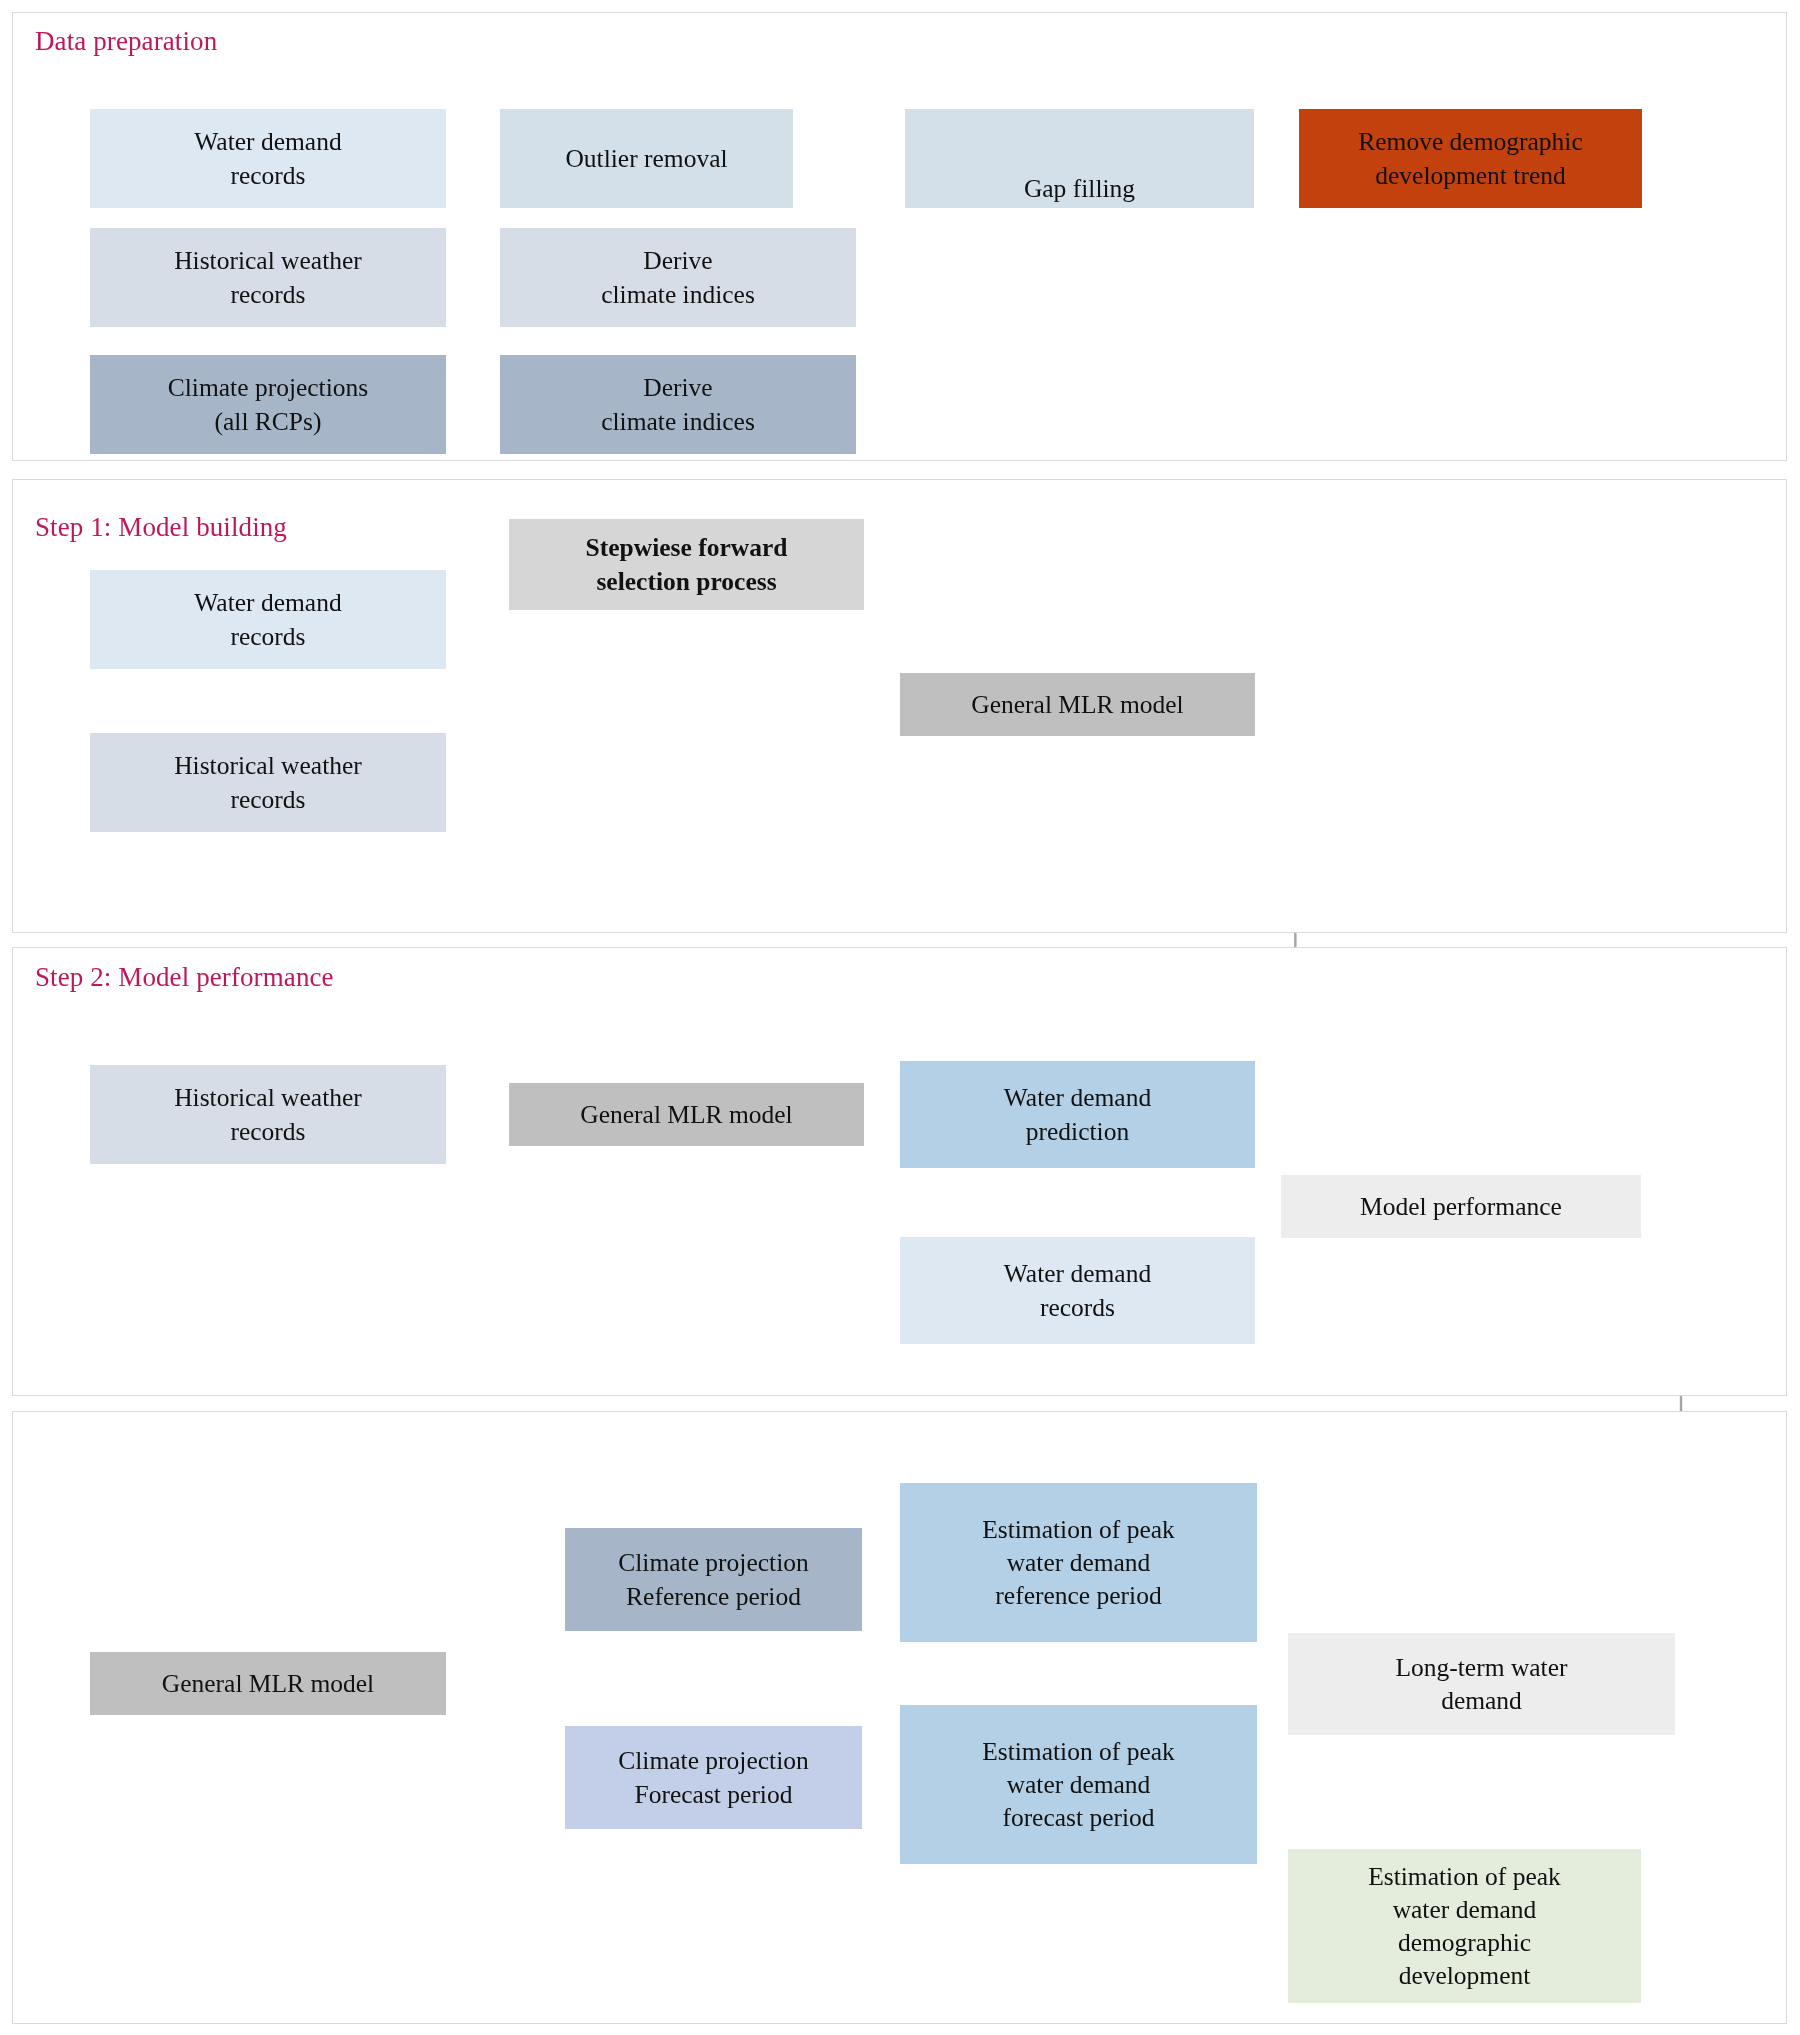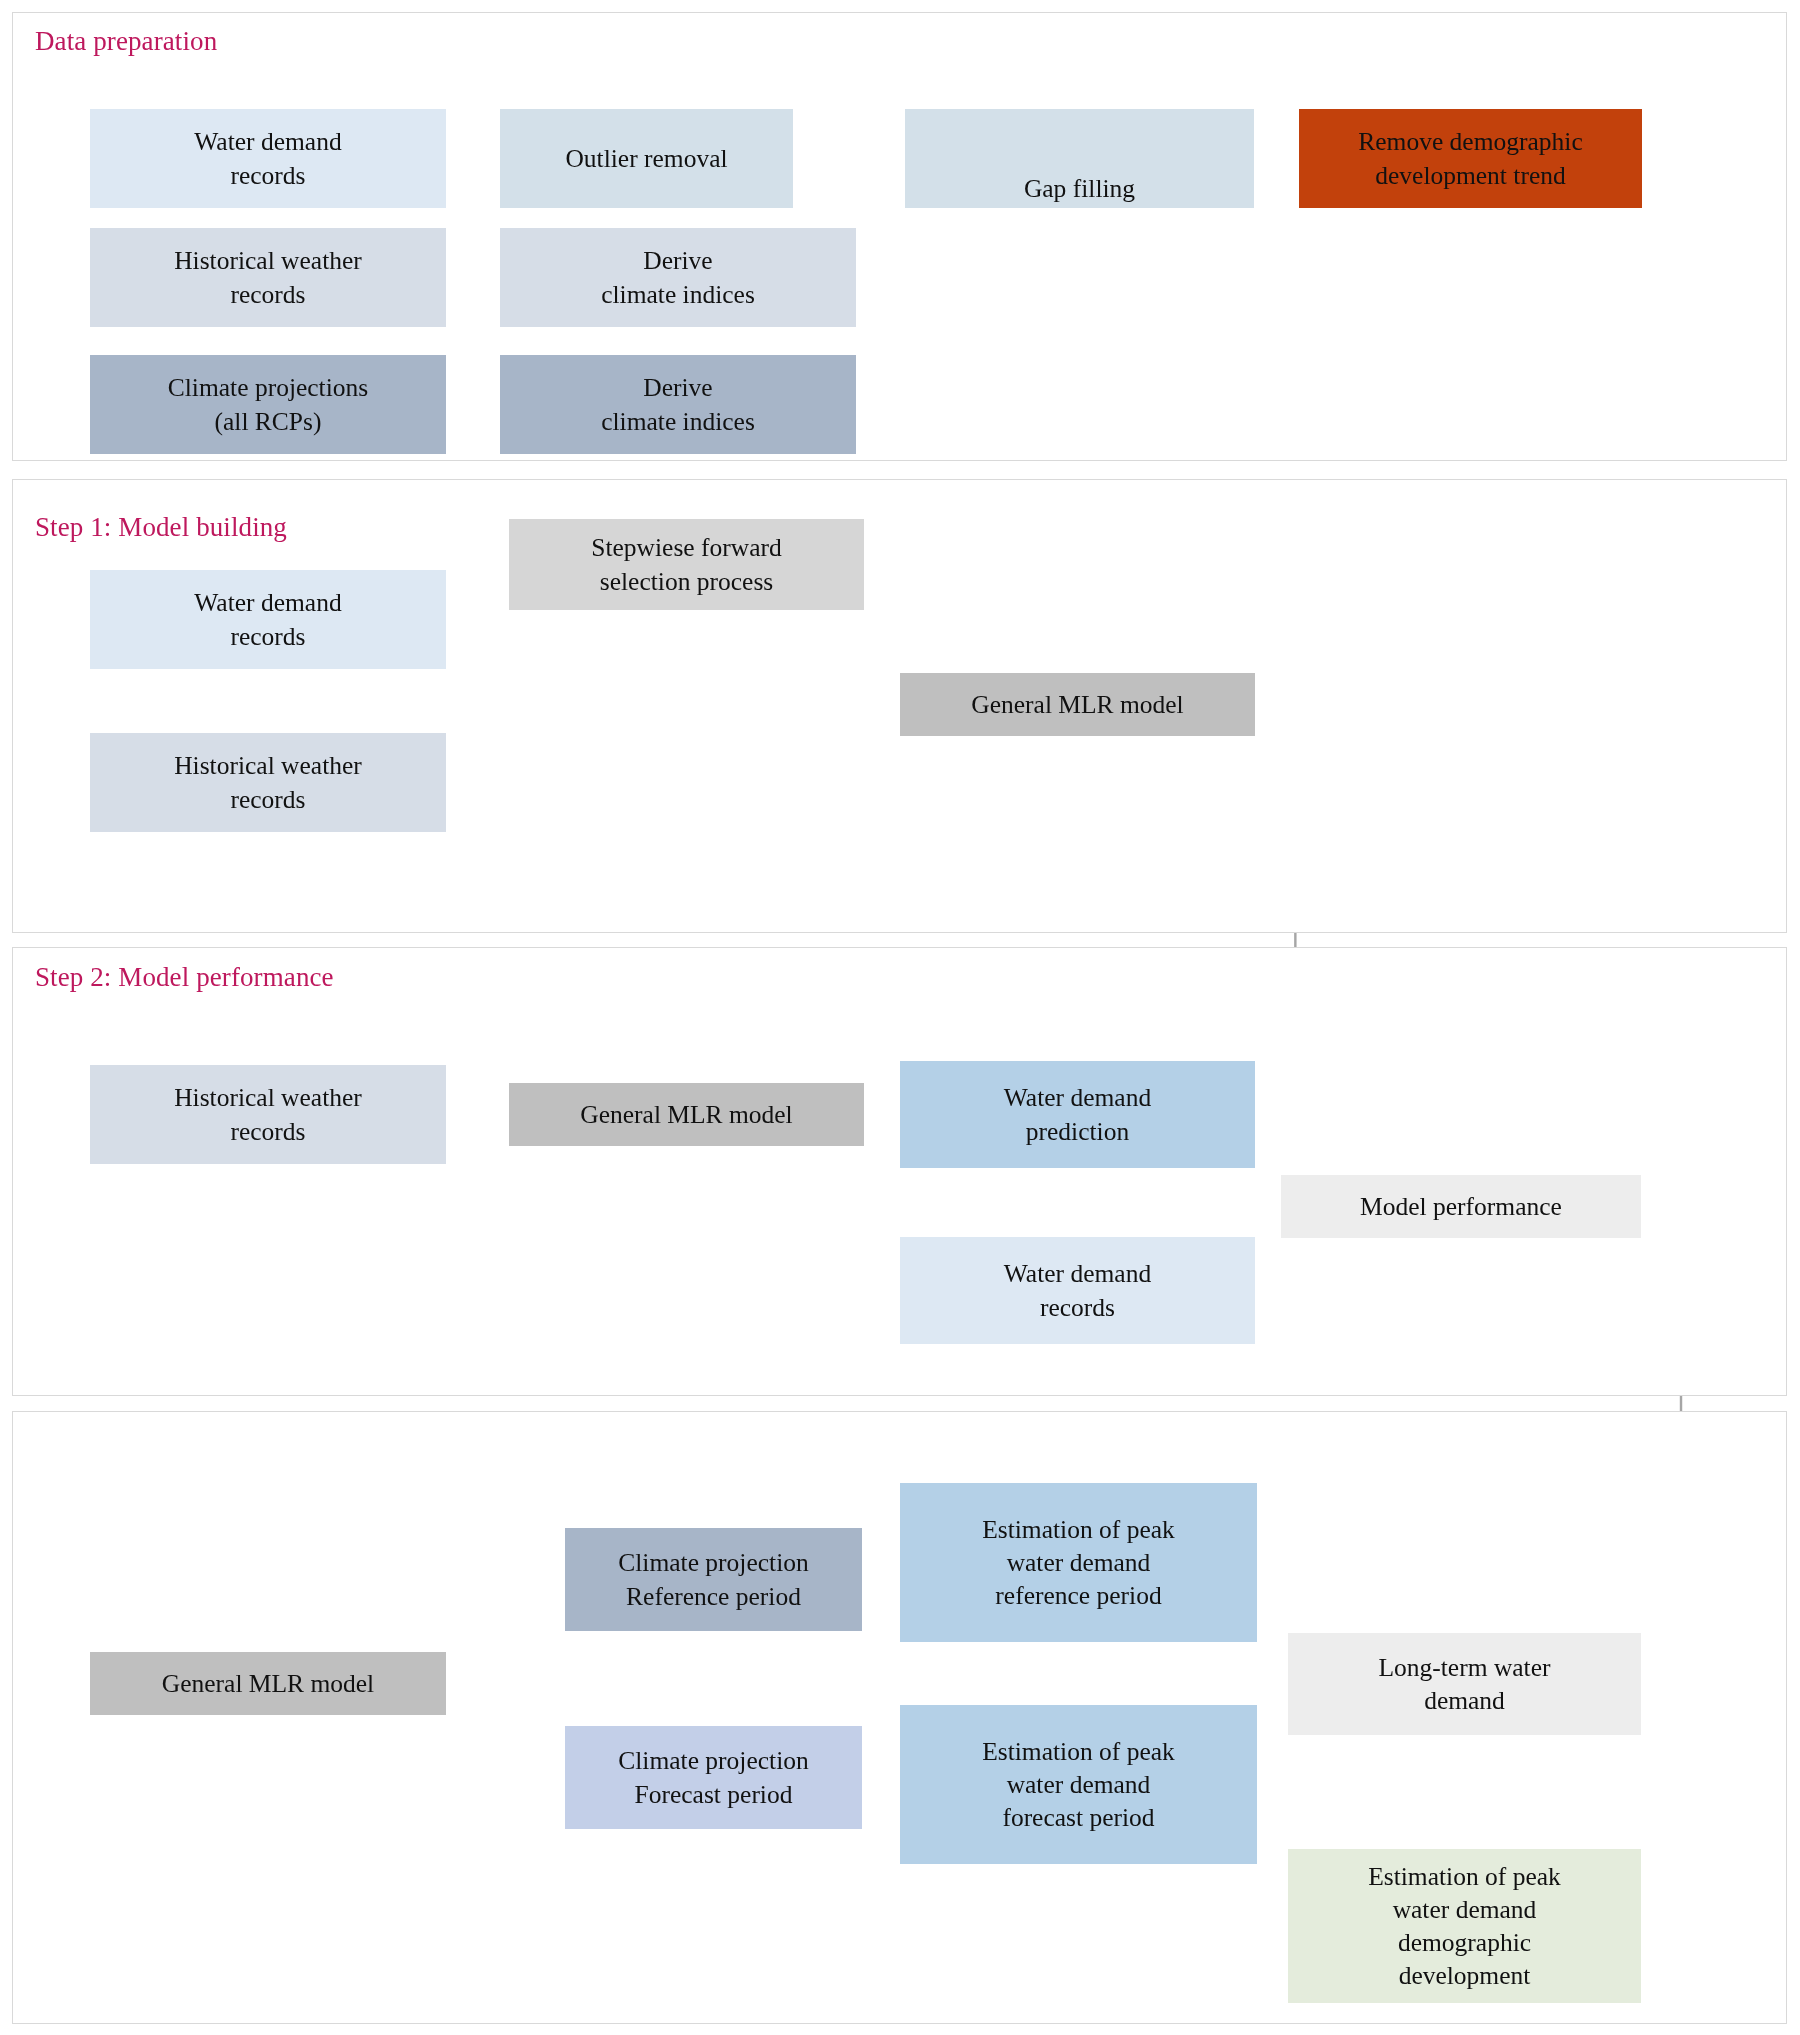--- a/index.html
+++ b/index.html
@@ -217,21 +217,21 @@
     <span>
         <span>Derive</span>
         <span>climate indices</span>
       </span>
   </div>
 
   <div class="panel" style="left:12px; top:479px; width:1775px; height:454px;">
   </div>
   <div class="panel-title" style="left:35px; top:473px;margin-top:40px;">Step 1: Model building</div>
 
-  <div class="box" style="left:509px; top:519px; width:355px; height:91px; background:#d6d6d6;">
+  <div class="box" style="left:509px; top:519px; width:355px; height:91px; background:#d6d6d6;font-weight:bold;">
     <span>
         <span>Stepwiese forward</span>
         <span>selection process</span>
       </span>
   </div>
 
   <div class="box" style="left:90px; top:570px; width:356px; height:99px; background:#dde8f3;">
     <span>
         <span>Water demand</span>
         <span>records</span>
@@ -306,21 +306,21 @@
   </div>
 
   <div class="box" style="left:900px; top:1483px; width:357px; height:159px; background:#b4d0e7;">
     <span>
         <span>Estimation of peak</span>
         <span>water demand</span>
         <span>reference period</span>
       </span>
   </div>
 
-  <div class="box" style="left:1288px; top:1633px; width:353px; height:102px; background:#ededed;">
+  <div class="box" style="left:1288px; top:1633px; width:387px; height:102px; background:#ededed;">
     <span>
         <span>Long-term water</span>
         <span>demand</span>
       </span>
   </div>
 
   <div class="box" style="left:565px; top:1726px; width:297px; height:103px; background:#c3cfe8;">
     <span>
         <span>Climate projection</span>
         <span>Forecast period</span>

